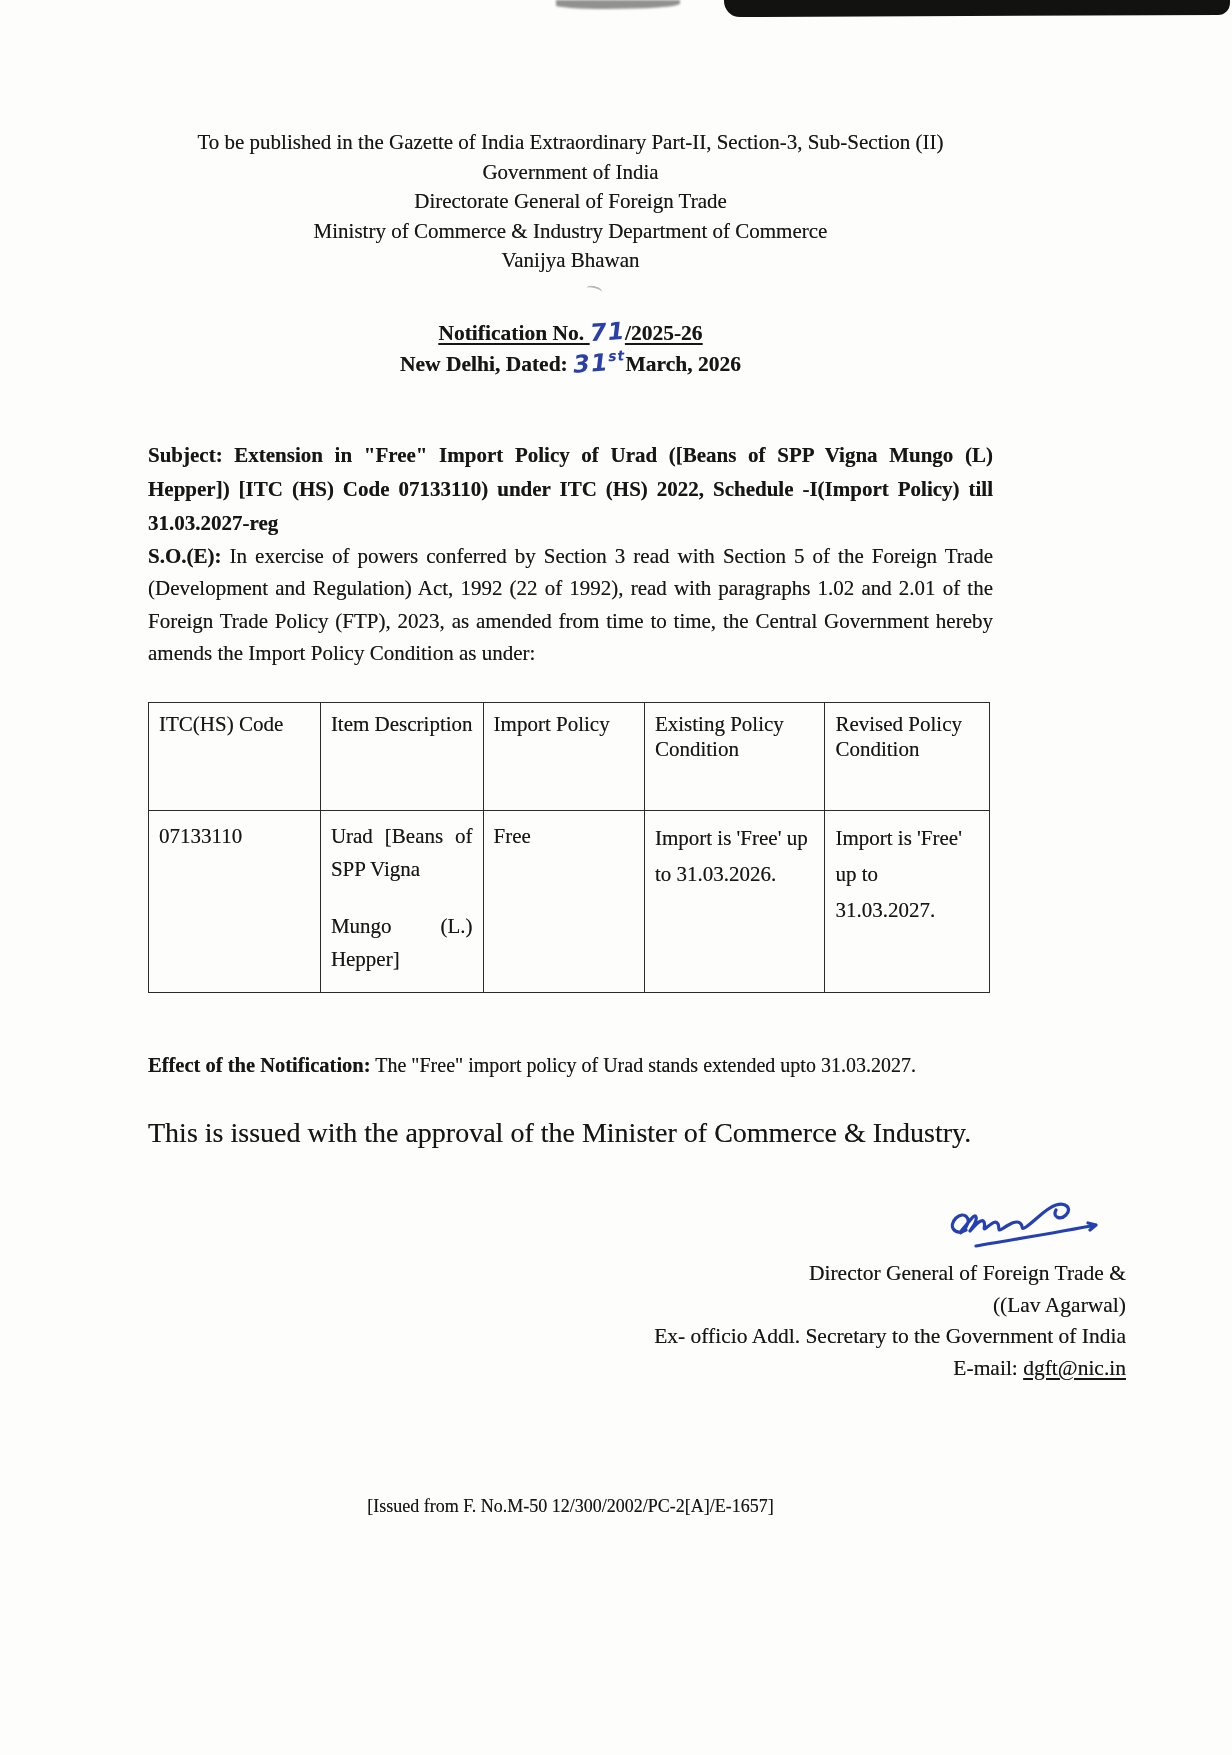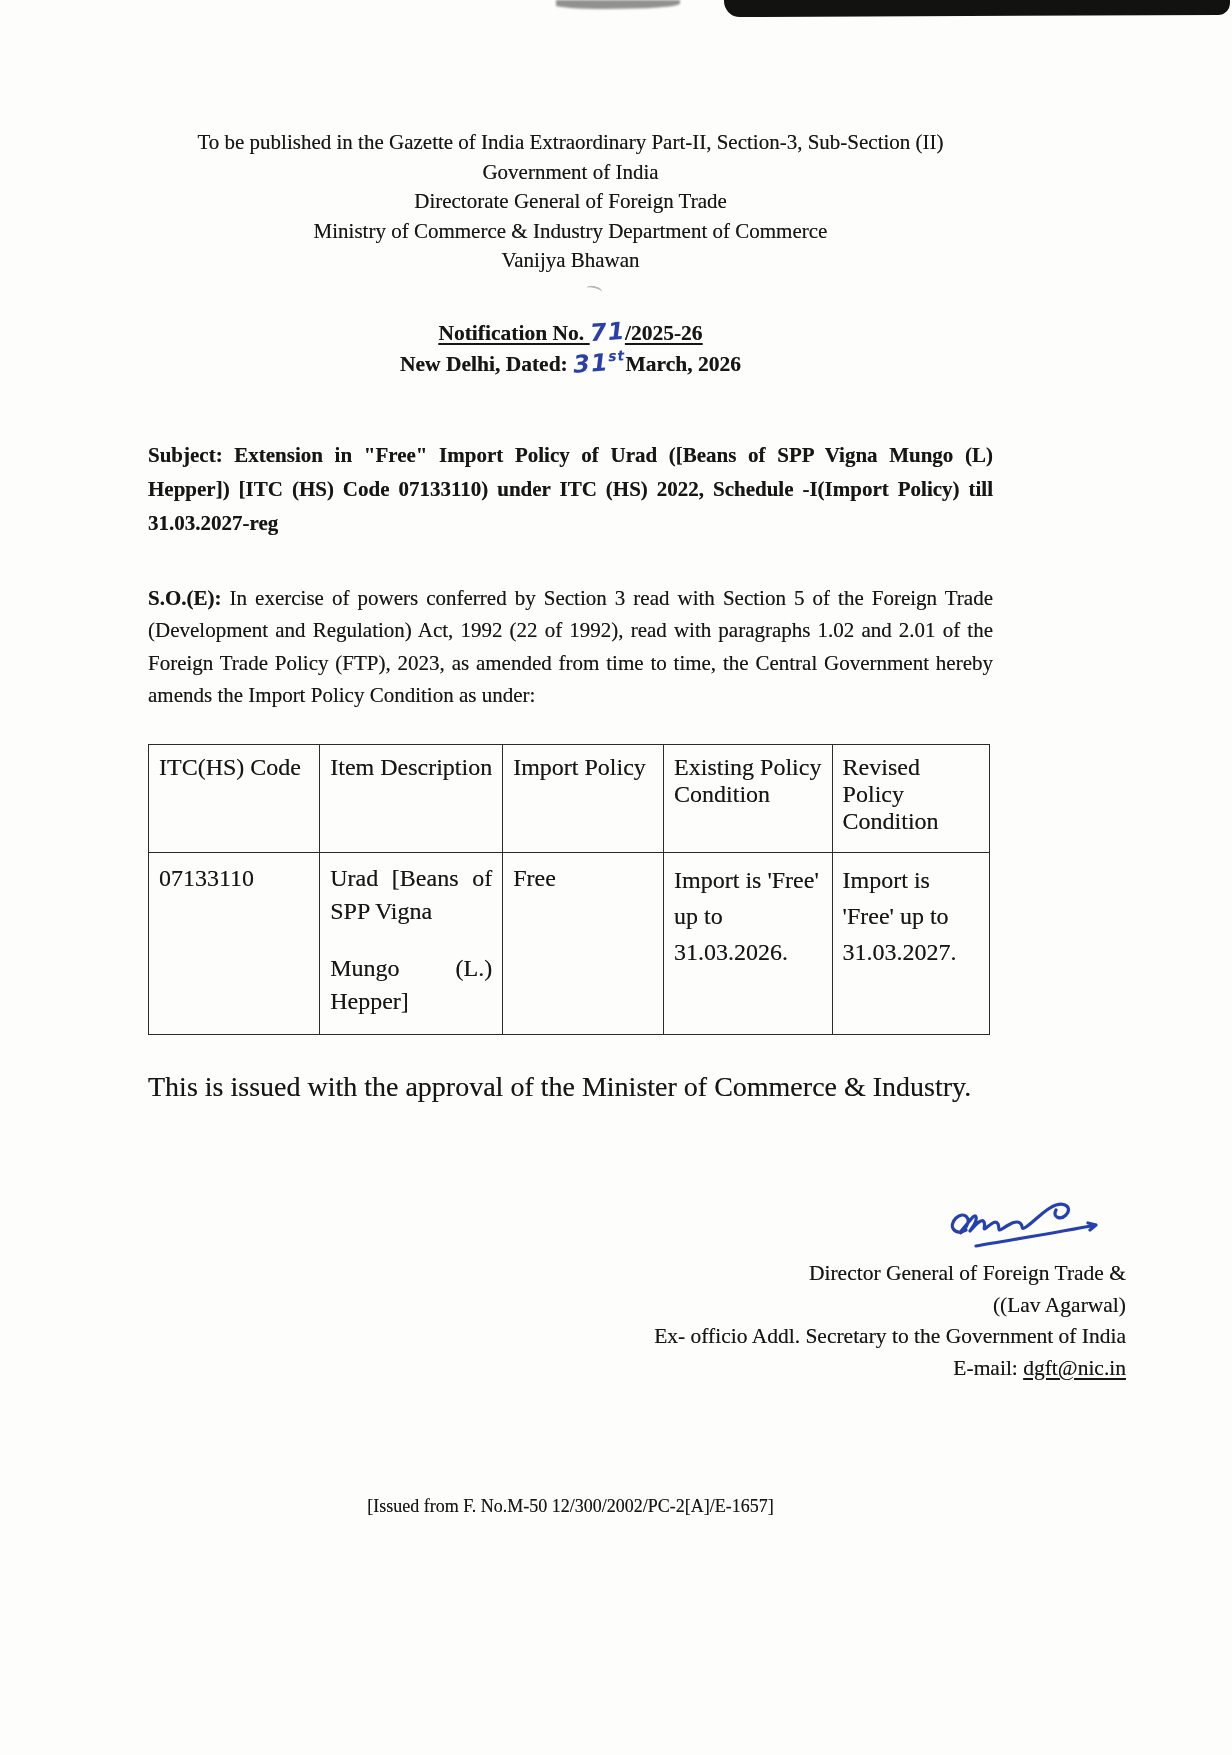--- a/index.html
+++ b/index.html
@@ -28,24 +28,24 @@
 
   .hdr { margin-top:128px; text-align:center; font-size:21px; line-height:29.5px; }
   .notif { margin-top:42px; text-align:center; font-weight:bold; font-size:21.5px; line-height:31px; }
   .notif .uline { text-decoration:underline; text-underline-offset:3px; }
   .hand { color:#2b3fa8; font-family:"DejaVu Sans", sans-serif; font-style:italic;
           display:inline-block; transform:rotate(-4deg); font-size:24px; line-height:0;
           text-shadow:none; font-weight:bold; letter-spacing:1px;}
   .hand sup { font-size:14px; }
 
   .subject { margin-top:58px; font-weight:bold; font-size:21px; line-height:34px; text-align:justify; }
-  .sopara { margin-top:42px; font-size:21px; line-height:32.5px; text-align:justify; }
+  .sopara { font-size:21px; line-height:32.5px; text-align:justify; }
   .sopara .lead { font-weight:bold; }
 
-  table.policy { margin-top:32px; border-collapse:collapse; width:842px; font-size:24px; }
+  table.policy { margin-top:32px; border-collapse:collapse; width:842px; font-size:21px; }
   table.policy th, table.policy td { border:1.6px solid #2b2b2b; vertical-align:top; padding:9px 10px; font-weight:normal; text-align:left; }
   table.policy th { height:108px; }
   table.policy td { height:182px; }
   th.nowrap { white-space:nowrap; }
   .just { text-align:justify; }
   .c-code { width:177px; } .c-item { width:162px; } .c-pol { width:166px; }
   .c-exist { width:192px; } .c-rev { width:173px; }
   td .p2 { margin-top:24px; }
   .cell-lh { line-height:33px; }
   .cond-lh { line-height:36px; }
@@ -103,20 +103,21 @@
           <div class="just">Urad [Beans of SPP Vigna</div>
           <div class="just p2">Mungo (L.) Hepper]</div>
         </td>
         <td class="cell-lh">Free</td>
         <td class="just cond-lh">Import is 'Free' up to 31.03.2026.</td>
         <td class="just cond-lh">Import is 'Free' up to 31.03.2027.</td>
       </tr>
     </tbody>
       </table>
 
+    <p class="effect"><span class="lead">Effect of the Notification:</span><span> The "Free" import policy of Urad stands extended upto 31.03.2027.</span></p>
 
     <p class="approval">This is issued with the approval of the Minister of Commerce &amp; Industry.</p>
 
   </div>
 
   <div class="sig-block">
     <svg class="sig-svg" width="250" height="62" viewBox="0 0 250 62">
       <g fill="none" stroke="#2540b0" stroke-width="3.2" stroke-linecap="round" stroke-linejoin="round">
         <path d="M96,34 C84,40 78,30 86,22 C94,15 102,22 96,31 C92,37 88,39 92,34 L102,22 C106,17 108,22 104,29 L100,35 C106,28 112,22 114,26 C116,30 112,35 116,32 C122,27 126,24 128,28 C130,32 127,36 132,33 C140,28 146,24 150,27 C154,30 150,35 156,31 C166,24 176,12 186,9 C196,6 202,12 196,19 C191,24 182,22 186,14"></path>
         <path d="M106,50 C140,44 190,36 226,29 L218,27 M226,29 L220,34"></path>

